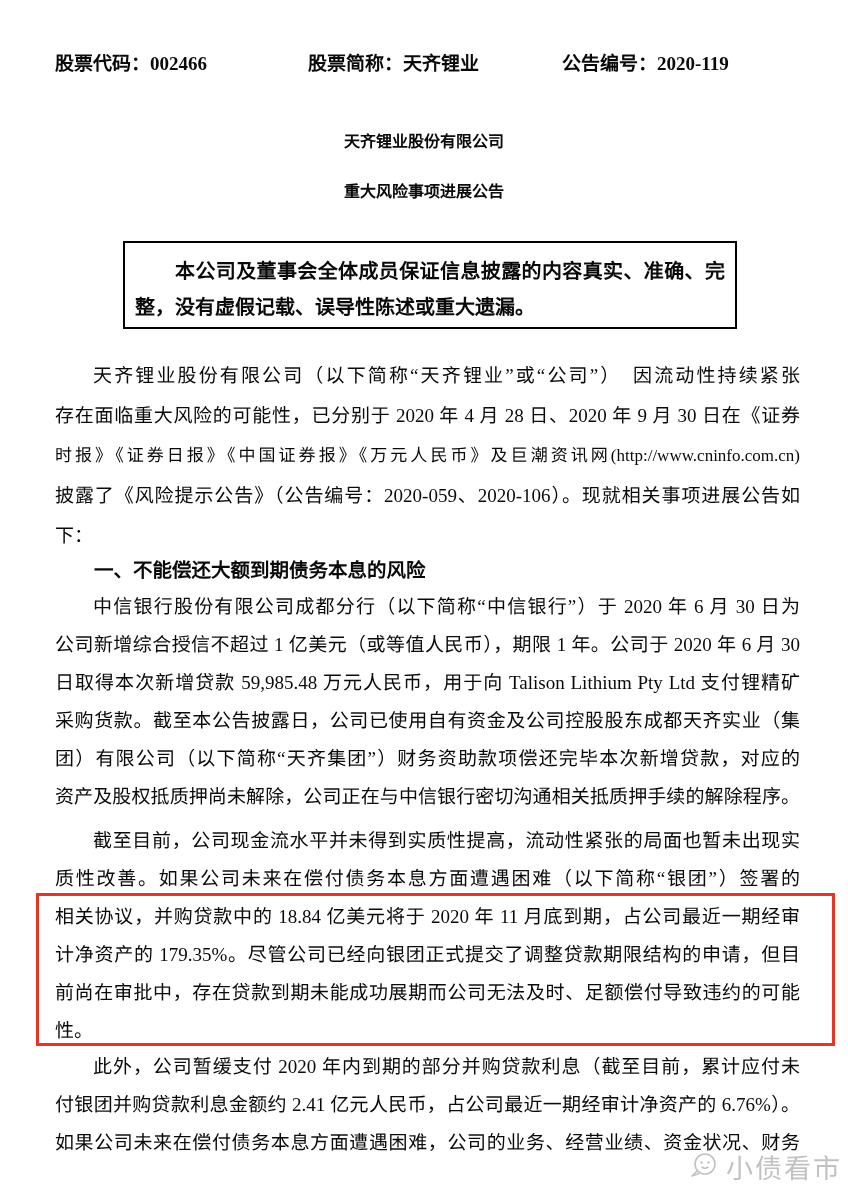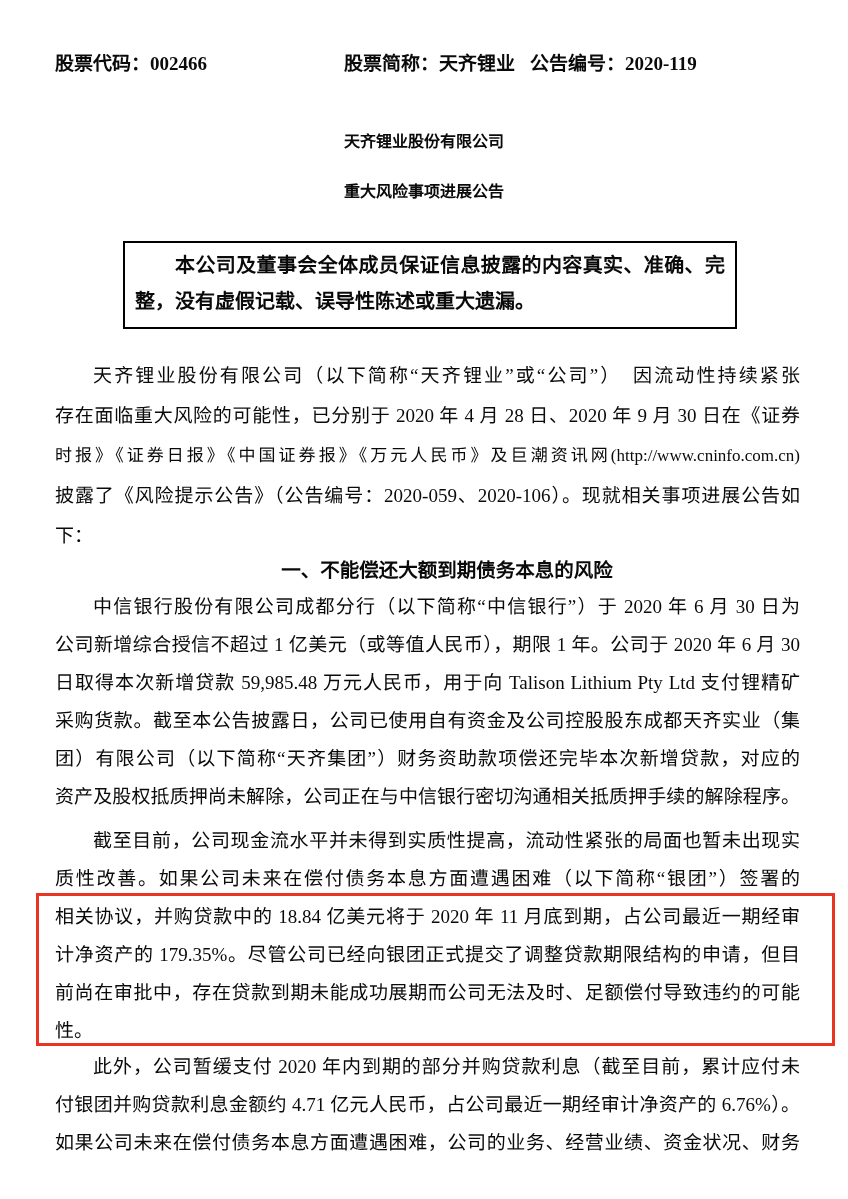--- a/index.html
+++ b/index.html
@@ -8,38 +8,38 @@
     width:848px;height:1199px;
     background:#ffffff;
     overflow:hidden;
     font-family:"Liberation Serif","DejaVu Serif",serif;
     color:var(--text_black,#000);
   }
   
   .hdr{position:absolute;top:48px;left:0;width:848px;height:30px;font-weight:bold;font-size:19px;}
   .hdr .h-item{position:absolute;top:0;white-space:nowrap;}
   .h-code{left:55px;}
-  .h-name{left:308px;margin-left:36px;}
-  .h-num{left:530px;text-align:center;}
+  .h-name{left:308px;}
+  .h-num{left:562px;text-align:center;}
   
   .title{position:absolute;left:0;width:848px;text-align:center;font-weight:bold;font-size:16px;white-space:nowrap;}
   .title1{top:128px;}
   .title2{top:178px;}
   
   .disc-box{
     position:absolute;left:123px;top:241px;width:614px;height:88px;
     border:2px solid #000;box-sizing:border-box;
-    padding:3px 10px 0 10px;
+    padding:9px 10px 0 10px;
     font-weight:bold;font-size:20px;line-height:36px;
   }
   
   .block{position:absolute;left:55px;width:745px;font-size:19px;}
   .tl{height:38px;line-height:38px;white-space:normal;overflow:visible;}
   .lh40 .tl{height:40px;line-height:40px;}
-  .ind{text-indent:2em;text-align:center;}
+  .ind{text-indent:2em;}
   .fl{text-align:justify;text-align-last:justify;}
   .tight{font-size:17px;}
   .intro{top:356px;}
   .sec-heading{top:552px;font-weight:bold;font-size:19.5px;}
   .para1{top:588px;}
   .para2{top:822px;}
   .para3{top:1048px;}
   
   .hl-box{
     position:absolute;left:36px;top:893px;width:799px;height:153px;
@@ -100,20 +100,32 @@
     <div class="tl ind fl">截至目前，公司现金流水平并未得到实质性提高，流动性紧张的局面也暂未出现实</div>
     <div class="tl fl">质性改善。如果公司未来在偿付债务本息方面遭遇困难（以下简称“银团”）签署的</div>
     <div class="tl fl">相关协议，并购贷款中的 18.84 亿美元将于 2020 年 11 月底到期，占公司最近一期经审</div>
     <div class="tl fl">计净资产的 179.35%。尽管公司已经向银团正式提交了调整贷款期限结构的申请，但目</div>
     <div class="tl fl">前尚在审批中，存在贷款到期未能成功展期而公司无法及时、足额偿付导致违约的可能</div>
     <div class="tl">性。</div>
   </div>
 
   <div class="block para3">
     <div class="tl ind fl">此外，公司暂缓支付 2020 年内到期的部分并购贷款利息（截至目前，累计应付未</div>
-    <div class="tl fl">付银团并购贷款利息金额约 4.71 亿元人民币，占公司最近一期经审计净资产的 6.76%）。</div>
+    <div class="tl fl">付银团并购贷款利息金额约 2.41 亿元人民币，占公司最近一期经审计净资产的 6.76%）。</div>
     <div class="tl fl">如果公司未来在偿付债务本息方面遭遇困难，公司的业务、经营业绩、资金状况、财务</div>
   </div>
 
   <div class="hl-box"></div>
 
+  <div class="wm">
+    <span>
+      <svg width="32" height="32" viewBox="0 0 32 32" fill="none" stroke="#c2c2c2" stroke-width="1.6">
+        <circle cx="17" cy="14" r="10"></circle>
+        <path d="M9 21 L4 26 L11 23.5" stroke-linejoin="round"></path>
+        <circle cx="13.5" cy="12.5" r="1.2" fill="#c2c2c2" stroke="none"></circle>
+        <circle cx="20.5" cy="12.5" r="1.2" fill="#c2c2c2" stroke="none"></circle>
+        <path d="M13.5 17 Q17 19.5 20.5 17"></path>
+      </svg>
+    </span>
+    <span>小债看市</span>
+  </div>
 
 </div>
 
 </body></html>

